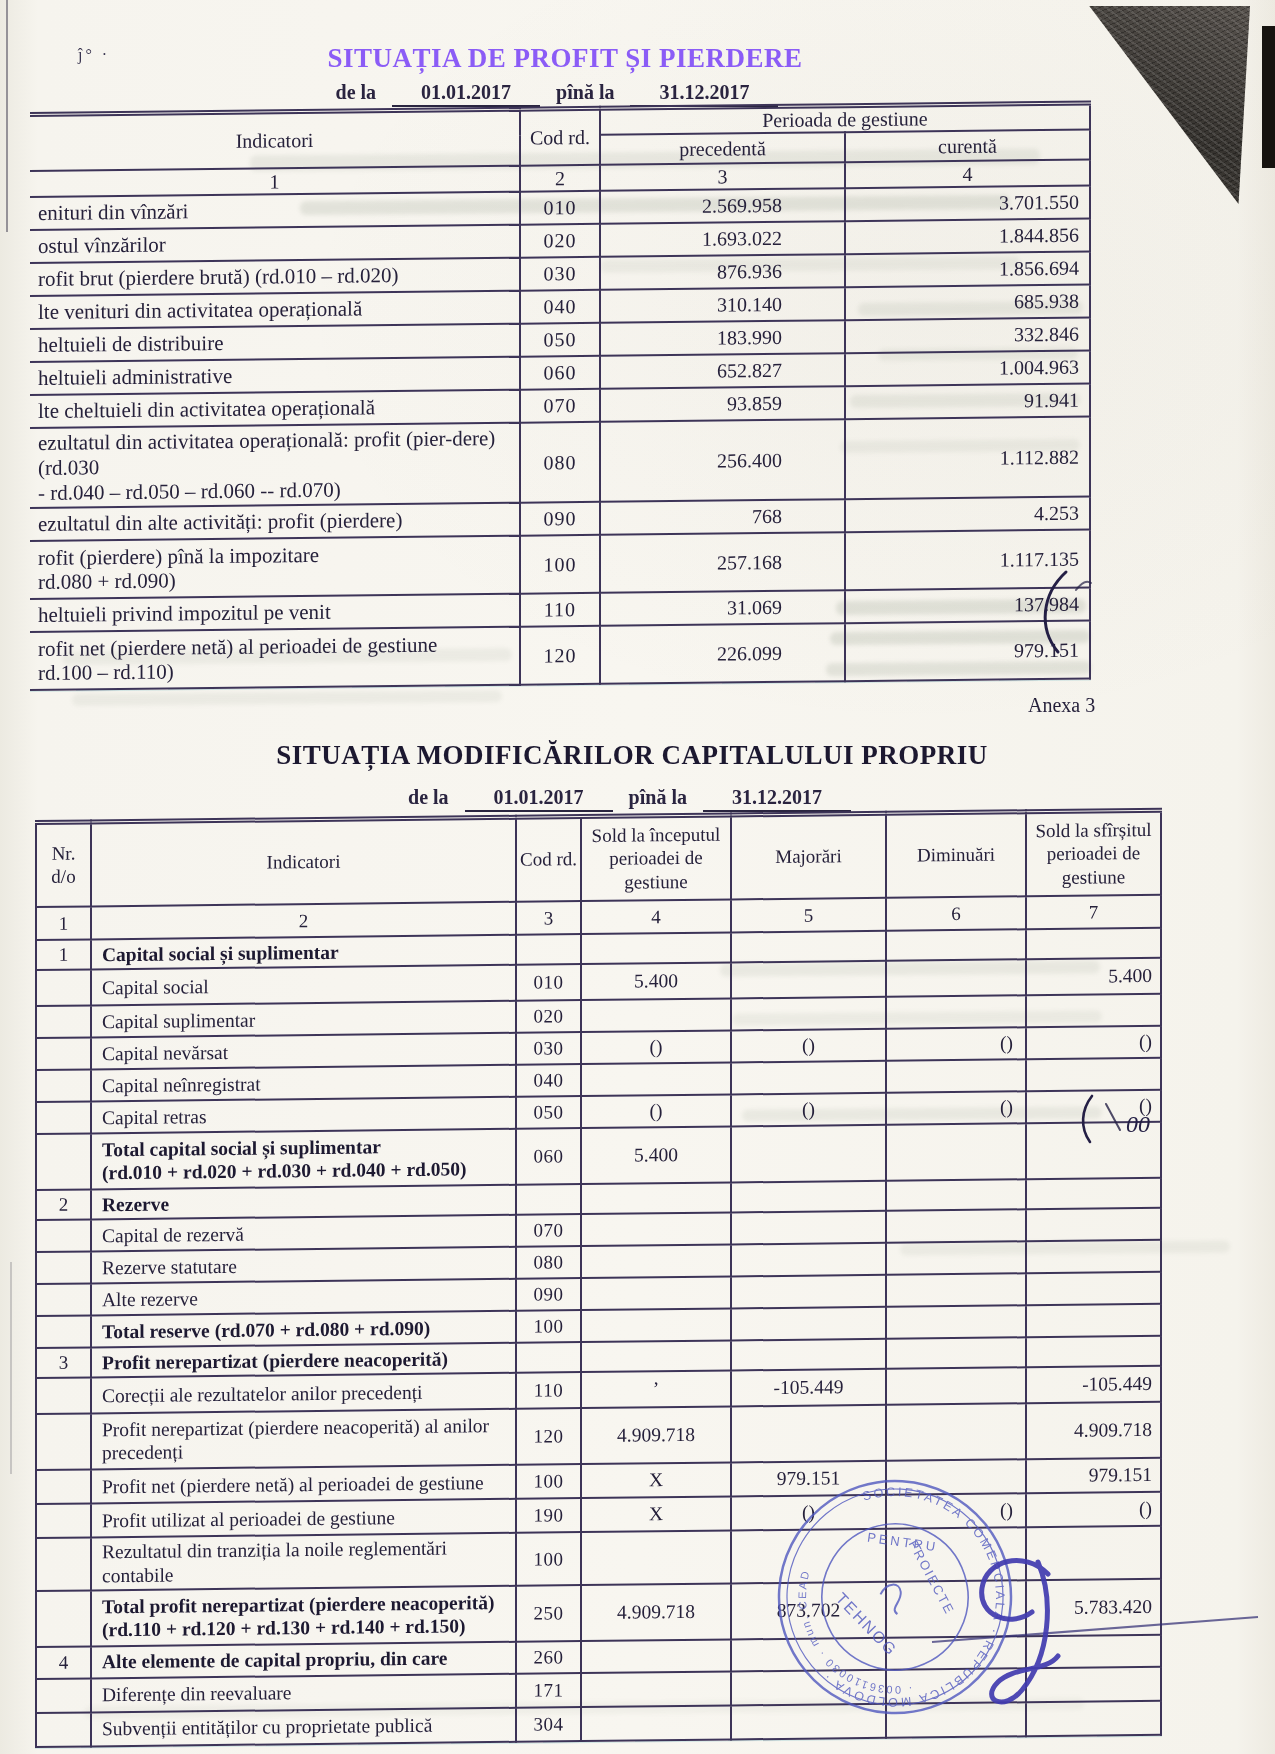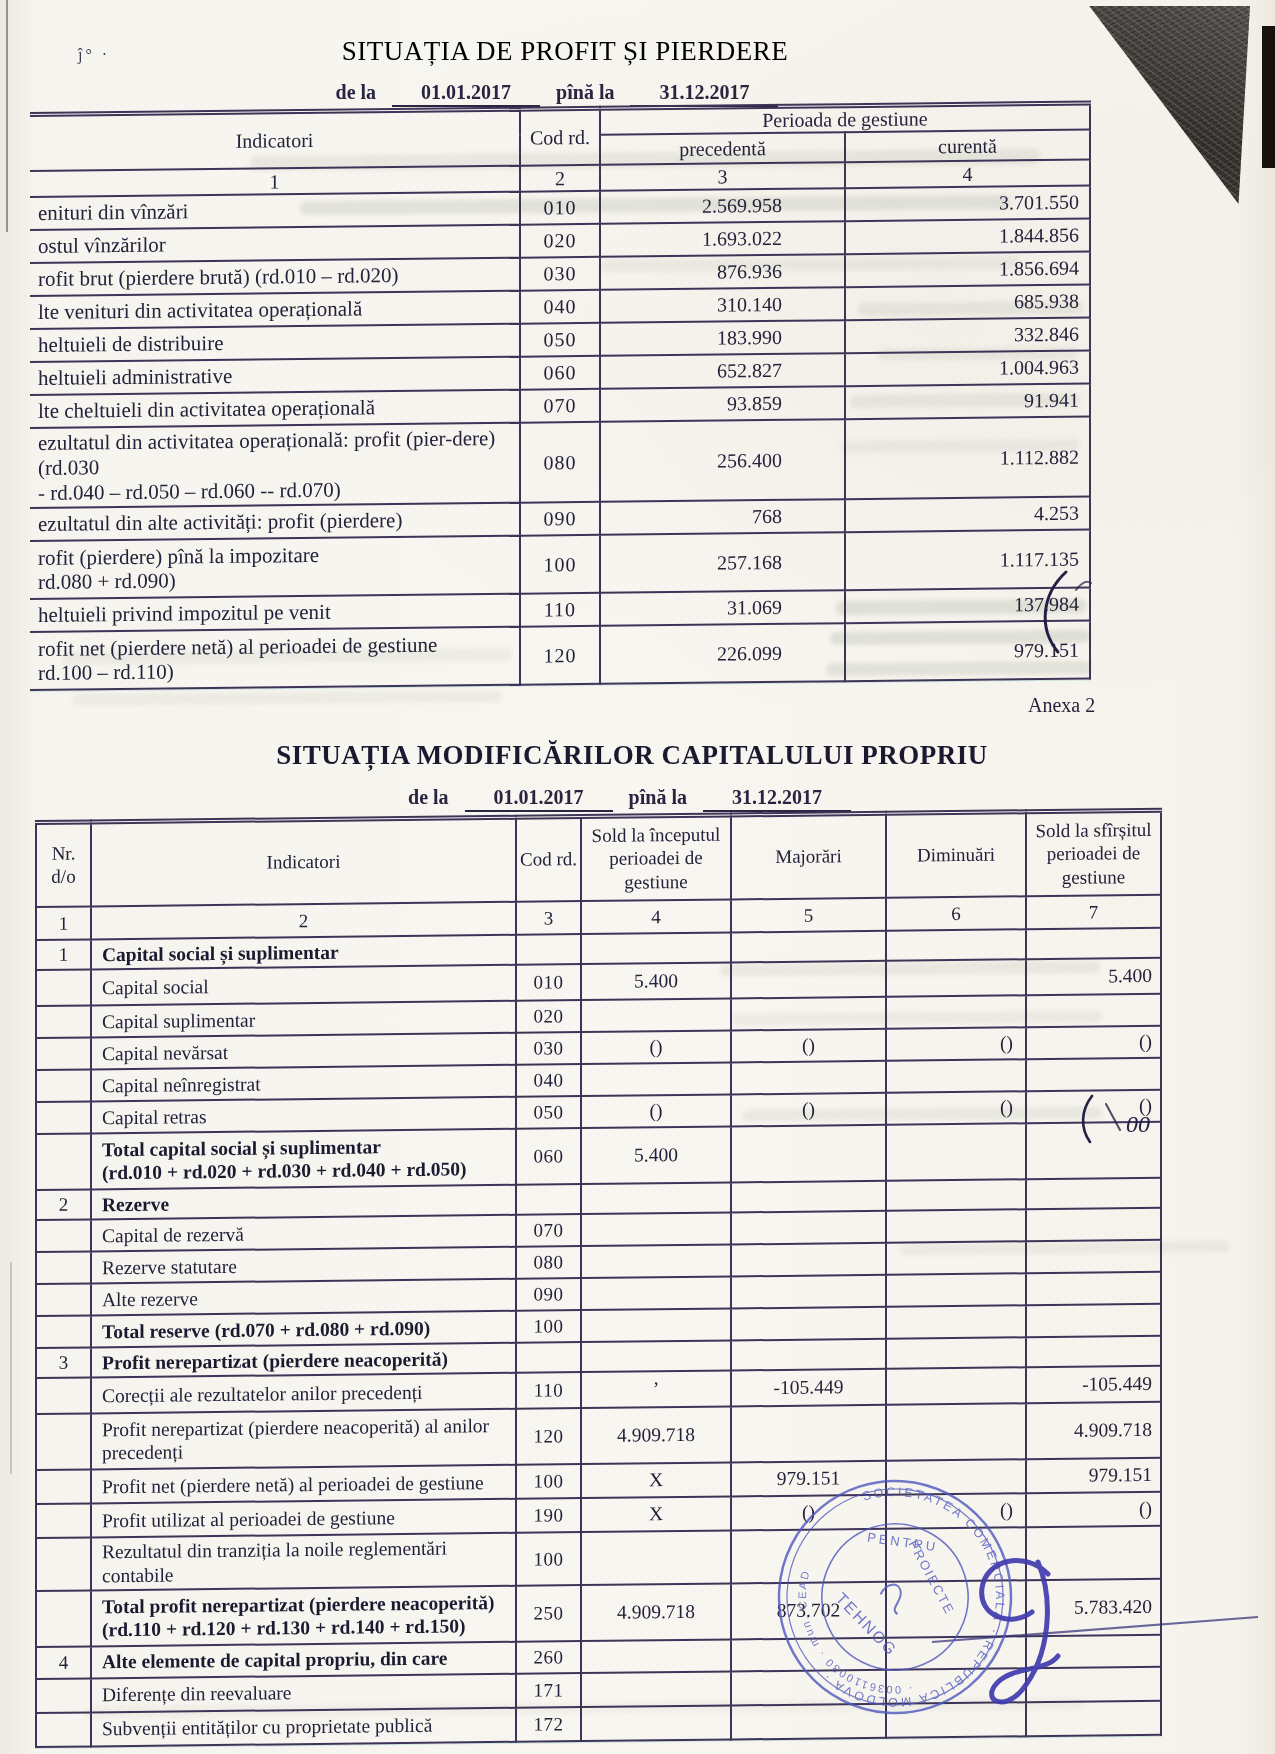--- a/index.html
+++ b/index.html
@@ -18,22 +18,22 @@
     background:
       repeating-linear-gradient(37deg,rgba(255,255,255,.10) 0 2px,transparent 2px 6px),
       repeating-linear-gradient(-24deg,rgba(0,0,0,.28) 0 1px,transparent 1px 4px),
       linear-gradient(200deg,#57524d,#36332f 60%,#403c37);}
   .edge-band{left:1262px;top:26px;width:13px;height:142px;background:#16130f}
   .left-line{left:6px;top:0;width:2px;height:232px;background:rgba(60,55,75,.5)}
   .left-line2{left:10px;top:1262px;width:2px;height:212px;background:rgba(60,55,75,.22)}
   .ghost{position:absolute;background:#87927f;opacity:.13;filter:blur(2px);
     border-radius:6px;transform:skewY(-.5deg)}
   
-  .title1{top:36px;left:0;width:1130px;text-align:center;font-size:27px;font-weight:400;
-    letter-spacing:.5px;color:#000000}
+  .title1{top:43px;left:0;width:1130px;text-align:center;font-size:27px;font-weight:700;
+    letter-spacing:.5px;color:#8b5cf6}
   .subtitle1{top:81px;left:0;width:1130px;text-align:center;font-size:20px;font-weight:700}
   .title2{top:740px;left:0;width:1264px;text-align:center;font-size:27px;font-weight:700;
     letter-spacing:.5px;color:#1c1830}
   .subtitle2{top:786px;left:0;width:1275px;text-align:center;font-size:20px;font-weight:700}
   .date-ul{display:inline-block;min-width:148px;text-align:center;
     border-bottom:2.5px solid #2a2540;padding:0 12px 1px;margin:0 16px}
   .corner-mark{left:78px;top:46px;font-size:16px;letter-spacing:3px;color:#3a3550}
   .anexa{left:1028px;top:694px;font-size:20px;color:#241f3a}
   
   table{border-collapse:collapse;table-layout:fixed;box-shadow:0 1px 0 rgba(0,140,160,.15)}
@@ -193,21 +193,21 @@
   <tr class="d">
         <td class="lab">rofit net (pierdere netă) al perioadei de gestiune
 rd.100 – rd.110)</td>
         <td class="cod">120</td>
         <td class="v3">226.099</td>
         <td class="v4">979.151</td>
       </tr>
 </tbody>
   </table>
 
-<div class="abs anexa">Anexa 2</div>
+<div class="abs anexa">Anexa 3</div>
 <div class="abs title2">SITUAȚIA MODIFICĂRILOR CAPITALULUI PROPRIU</div>
 <div class="abs subtitle2"><span>de la</span><span class="date-ul">01.01.2017</span><span>pînă la</span><span class="date-ul">31.12.2017</span></div>
 
 <table class="abs t2">
   <colgroup>
       <col style="width:55px">
       <col style="width:425px">
       <col style="width:65px">
       <col style="width:150px">
       <col style="width:155px">
@@ -426,21 +426,21 @@
         <td class="lab">Diferențe din reevaluare</td>
         <td class="cod">171</td>
         <td class="c4"></td>
         <td class="c5"></td>
         <td class="c6"></td>
         <td class="c7"></td>
       </tr>
   <tr class="s34">
         <td class="nr"></td>
         <td class="lab">Subvenții entităților cu proprietate publică</td>
-        <td class="cod">172</td>
+        <td class="cod">304</td>
         <td class="c4"></td>
         <td class="c5"></td>
         <td class="c6"></td>
         <td class="c7"></td>
       </tr>
 </tbody>
   </table>
 
 <svg class="abs hm1" viewBox="0 0 70 92">
   <path d="M44,6 C20,28 16,62 36,86" stroke="#241f45" stroke-width="3" fill="none" stroke-linecap="round"></path>

